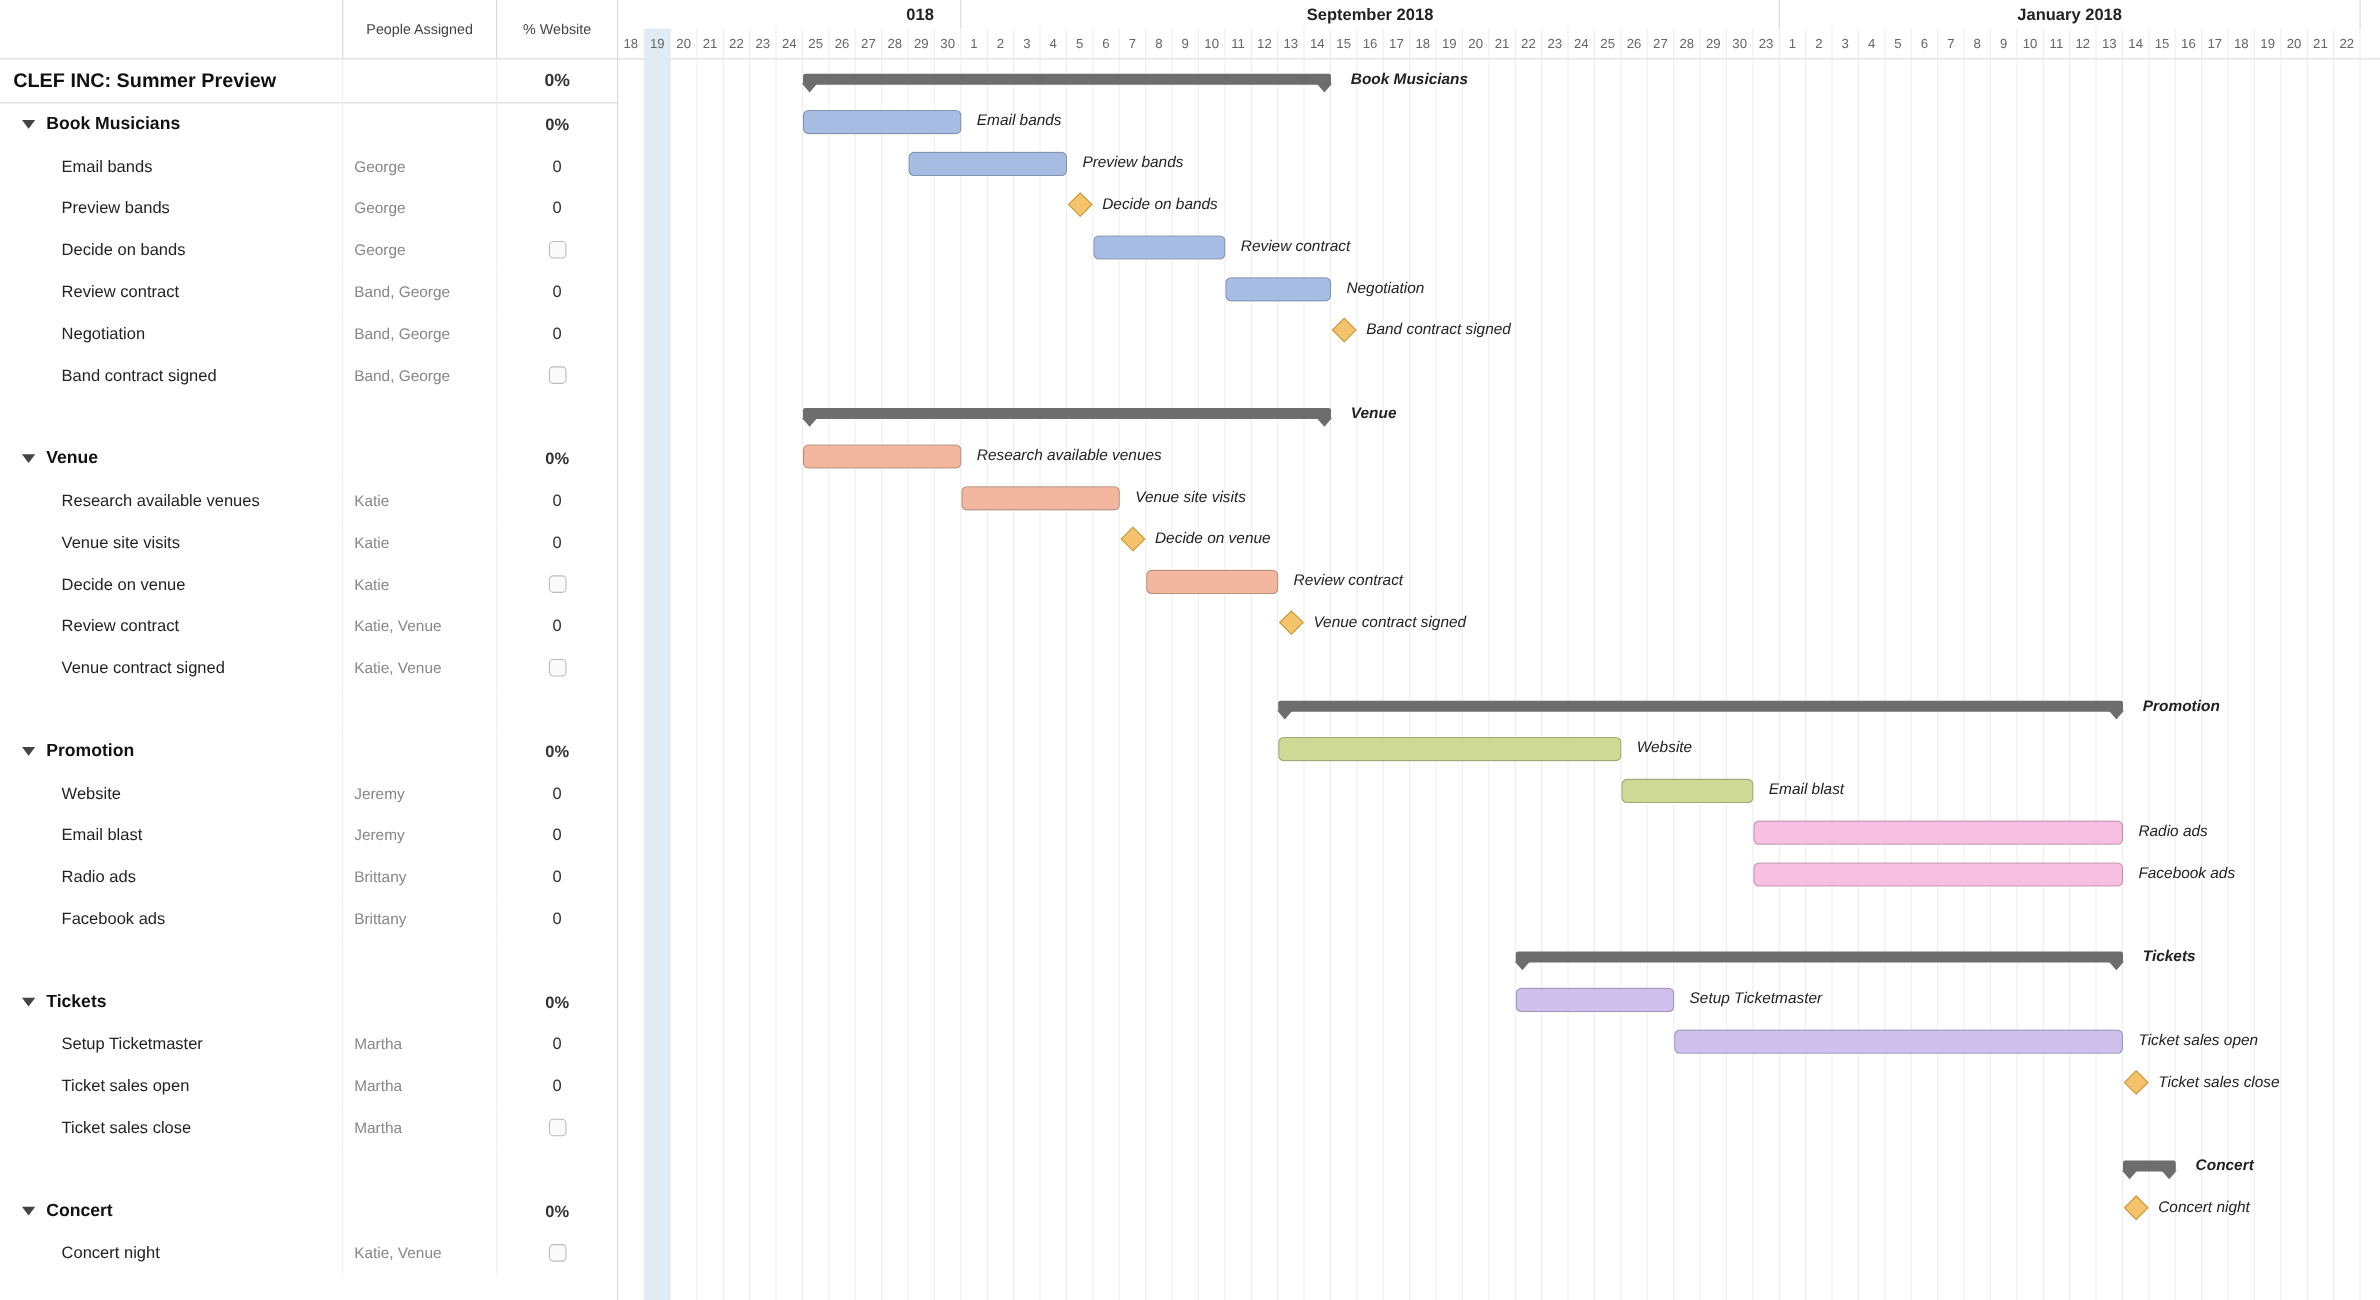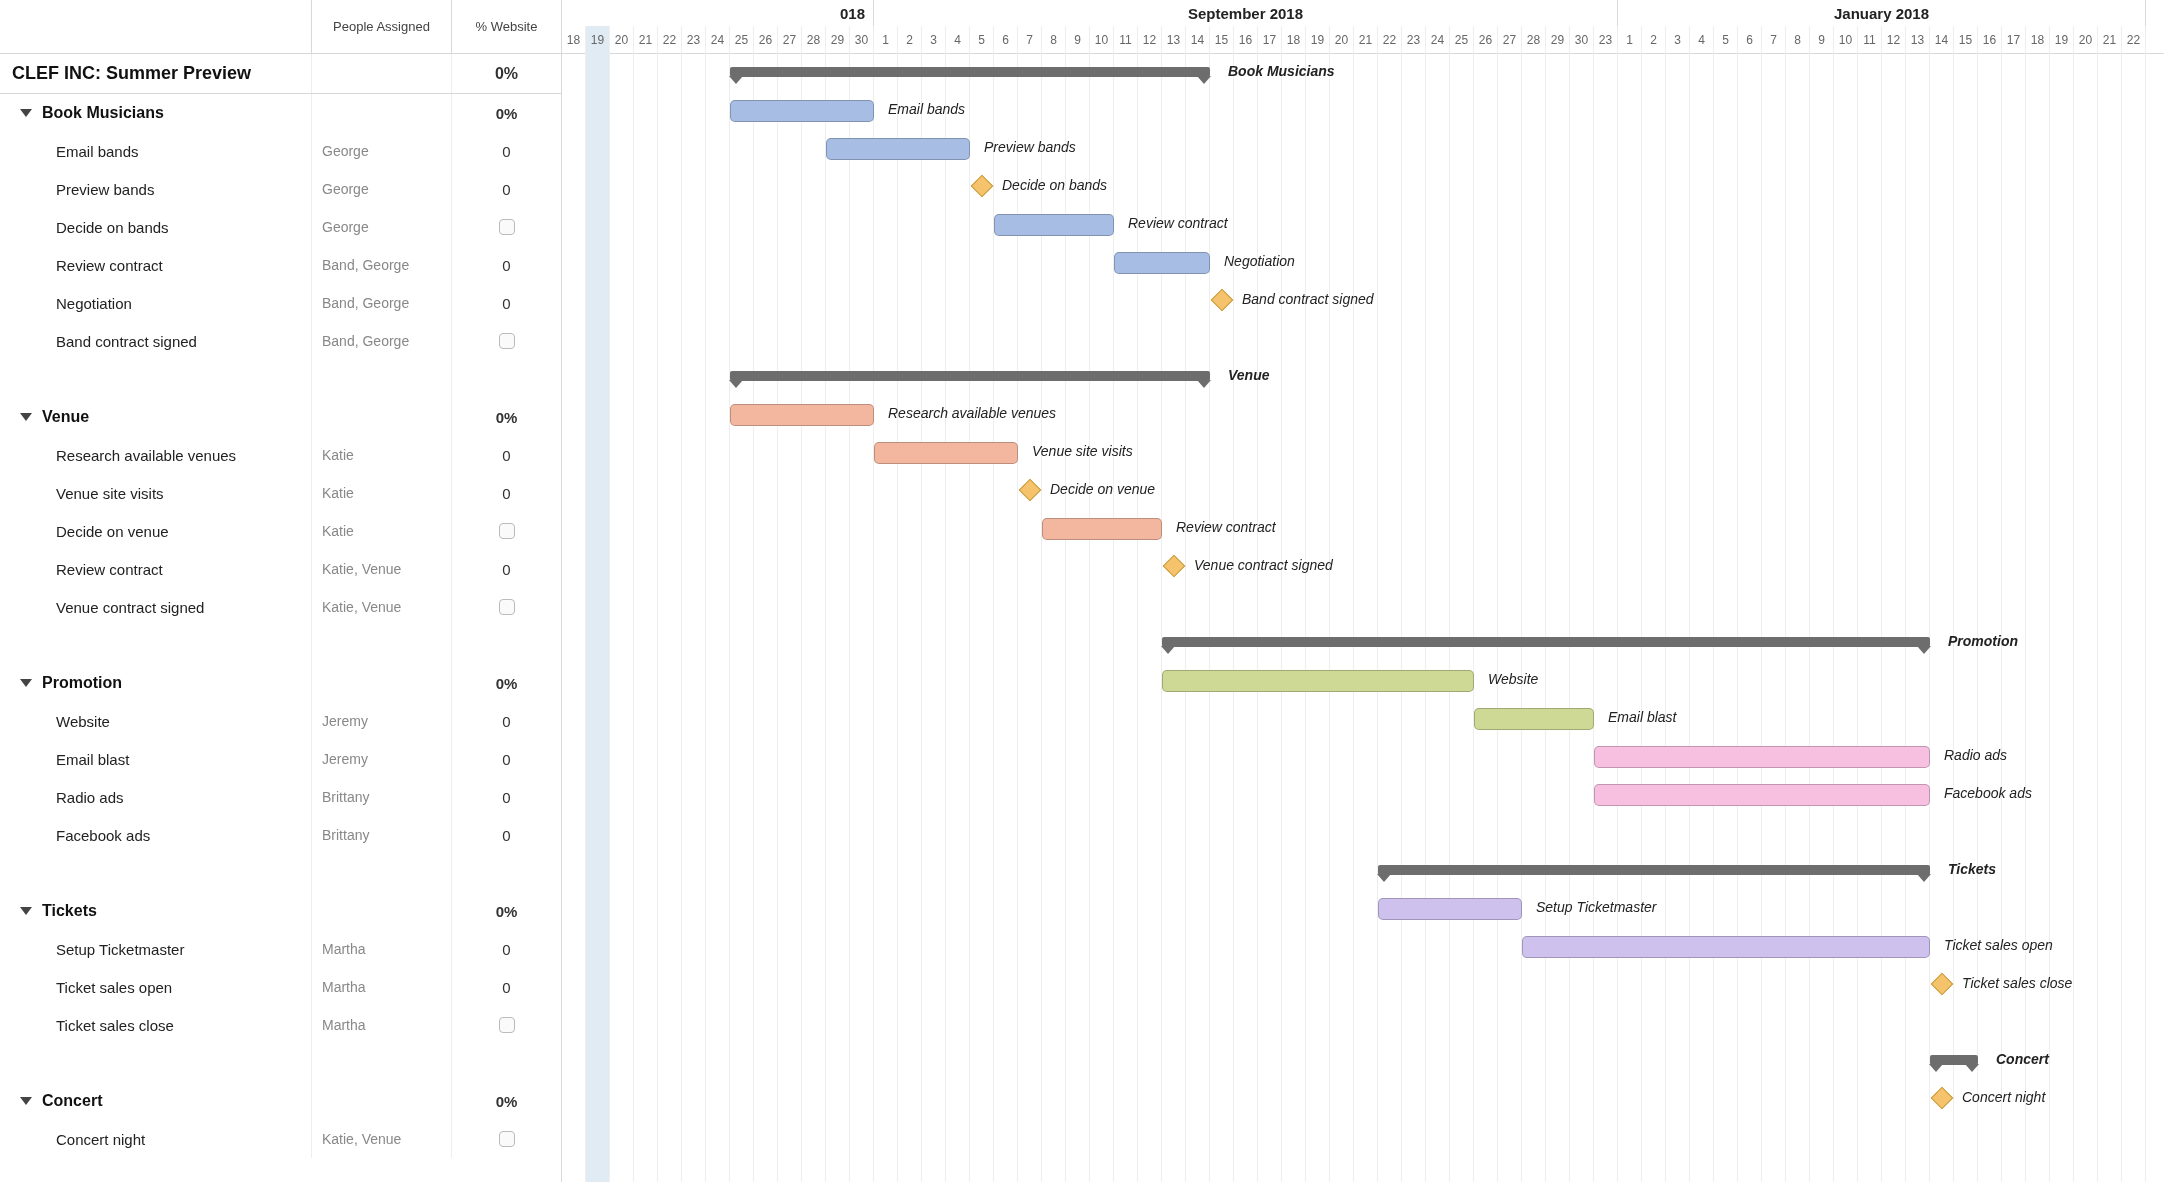--- a/index.html
+++ b/index.html
@@ -325,21 +325,21 @@
      <div class="lr-complete">
             <span class="cb"></span>
           </div>
    </div>
       </div>
   </div>
 
   <div class="right">
     <div class="r-header">
       <div class="month-row" id="month-row">
-          <div style="width:312px;justify-content:flex-end;padding-right:8px;">018</div>
+          <div style="width:312px;justify-content:flex-end;padding-right:24px;">018</div>
           <div style="width:744px;">September 2018</div>
           <div style="width:528px;">January 2018</div>
         </div>
       <div class="day-row" id="day-row">
           <div class="day-cell" style="left:0px;width:24px">18</div>
           <div class="day-cell today" style="left:24px;width:24px">19</div>
           <div class="day-cell" style="left:48px;width:24px">20</div>
           <div class="day-cell" style="left:72px;width:24px">21</div>
           <div class="day-cell" style="left:96px;width:24px">22</div>
           <div class="day-cell" style="left:120px;width:24px">23</div>

